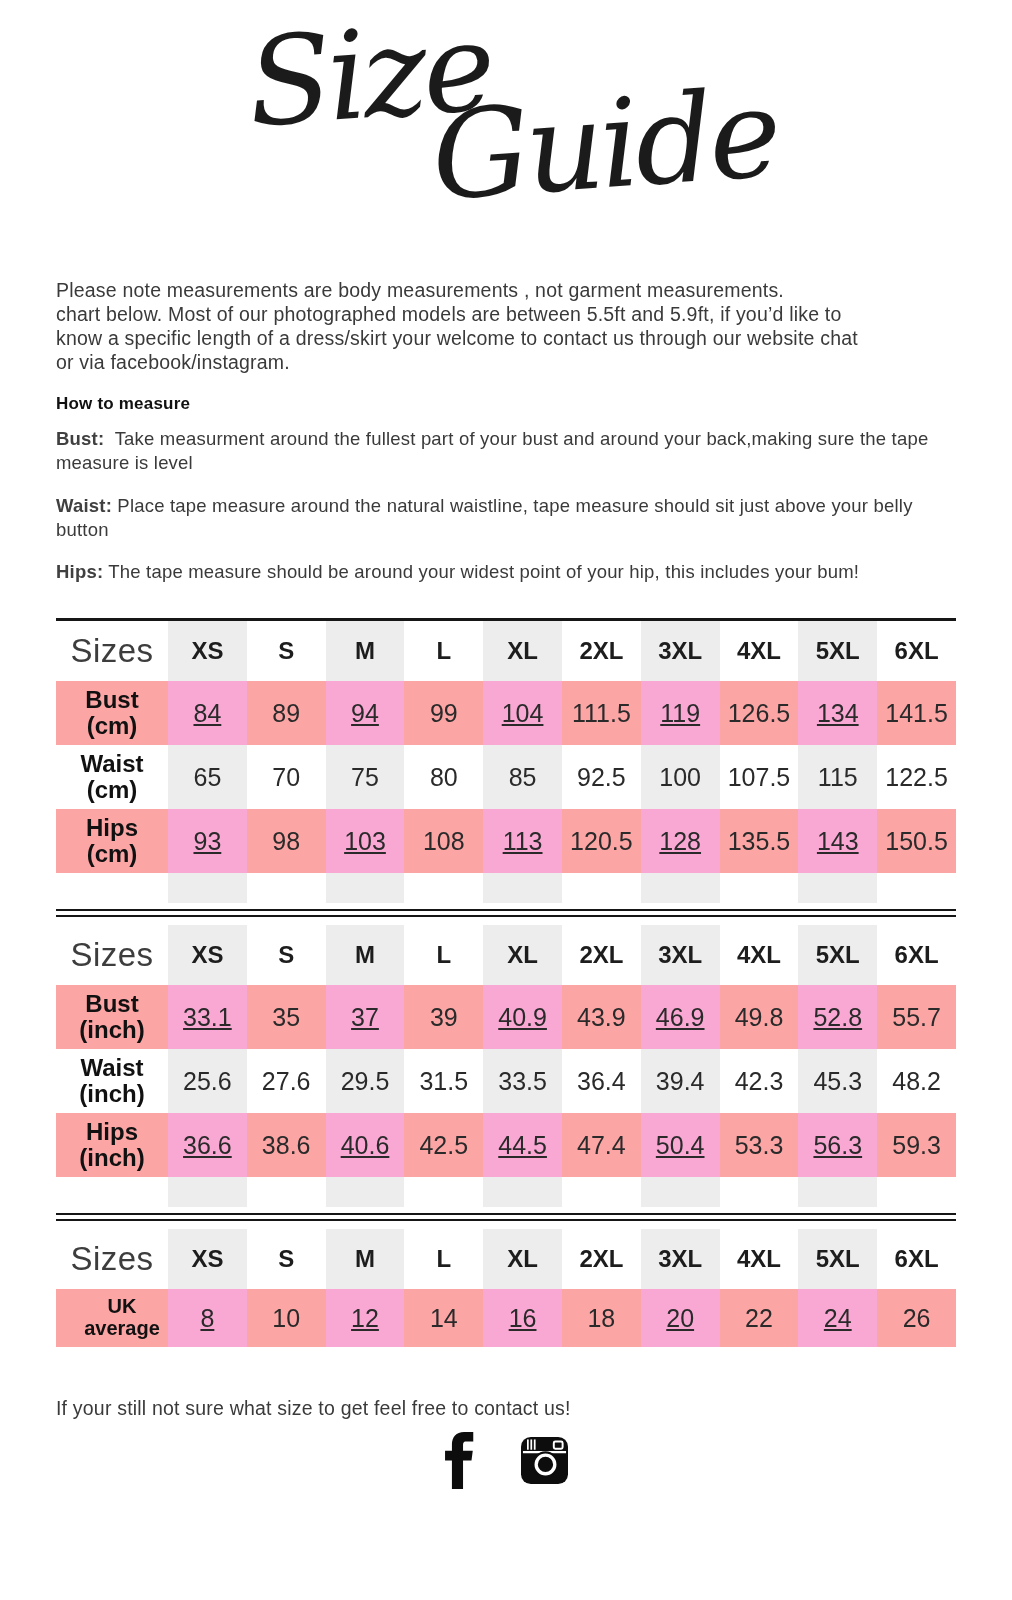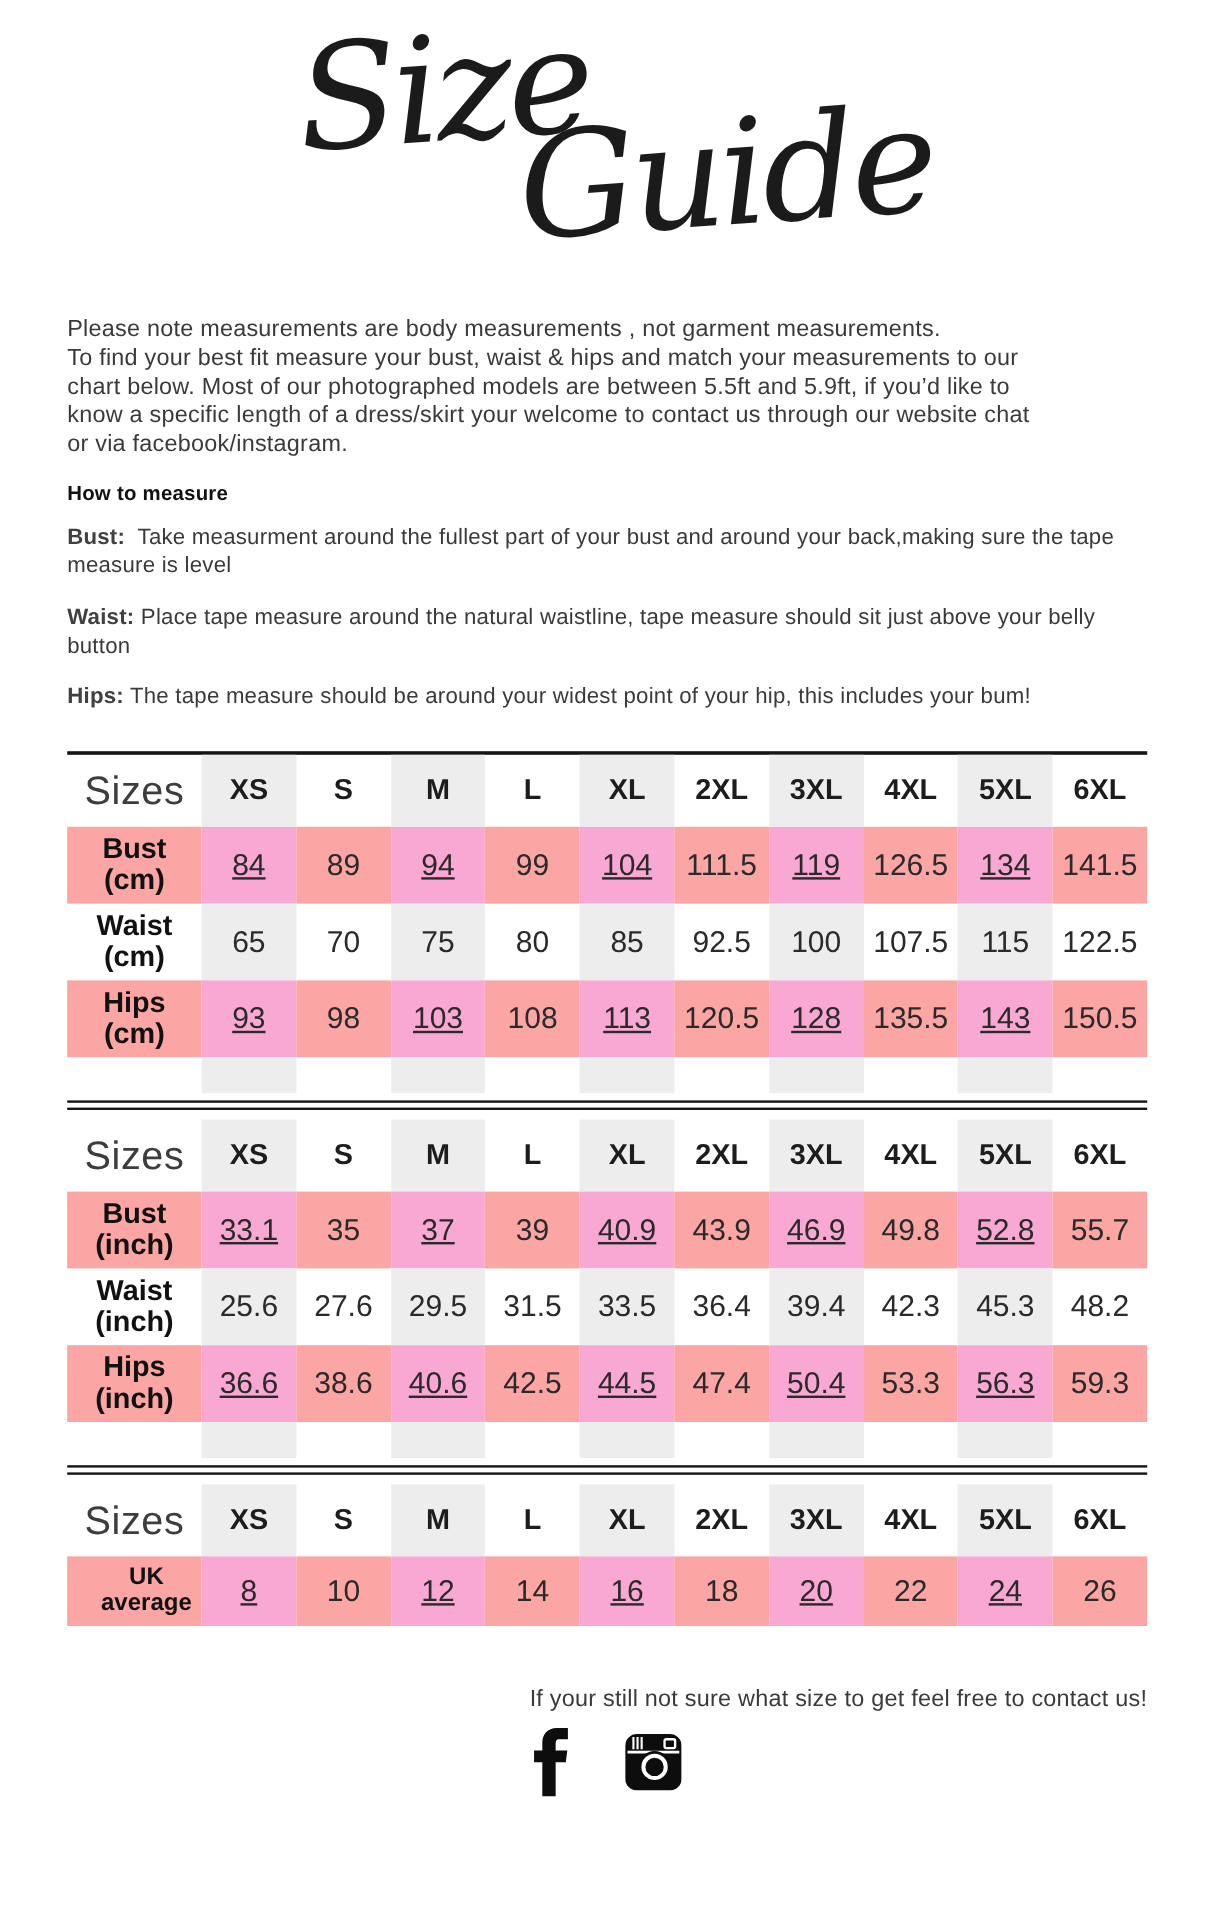--- a/index.html
+++ b/index.html
@@ -11,21 +11,21 @@
 
   
   .title-wrap{
     position:relative;height:258px;
     font-family:"DejaVu Serif",serif;font-style:italic;color:#1b1b1b;
   }
   .title-size{position:absolute;left:248px;top:14px;font-size:122px;line-height:1;letter-spacing:-4px;transform:rotate(-4deg);}
   .title-guide{position:absolute;left:432px;top:84px;font-size:122px;line-height:1;letter-spacing:-4px;transform:rotate(-4deg);}
 
   
-  .intro{margin-top:4px;font-size:19.5px;line-height:24px;letter-spacing:.2px;color:#3a3a3a;}
+  .intro{margin-top:20px;font-size:19.5px;line-height:24px;letter-spacing:.2px;color:#3a3a3a;}
   .htm-heading{margin-top:20px;font-size:17px;font-weight:bold;color:#111111;letter-spacing:.2px;}
   .measure{margin-top:13px;font-size:18.5px;line-height:24px;letter-spacing:.2px;color:#3a3a3a;max-width:905px;}
   .measure b{color:#404040;}
 
   
   .rule-single{margin-top:34px;border-top:3px solid #161616;}
   .rule-double{height:4px;border-top:2px solid #161616;border-bottom:2px solid #161616;margin:6px 0 8px 0;}
 
   
   .size-table{border-collapse:collapse;width:900px;table-layout:fixed;}
@@ -40,39 +40,38 @@
   .small-label{height:58px;}
   .small-label .row-label{font-size:20px;padding-left:20px;}
   .empty-row{height:30px;}
   td.col-shade{background:#ededed;margin-left:12px;}
   tr.row-shade td{background:#fca5a5;}
   tr.row-shade td.col-shade{background:#f9a8d4;text-decoration:underline;}
   tr.empty-row td{background:transparent;}
   tr.empty-row td.col-shade{background:#ededed;}
 
   
-  .footer-note{margin-top:50px;text-align:right;font-size:19.5px;letter-spacing:.2px;color:#3a3a3a;}
+  .footer-note{margin-top:50px;text-align:left;font-size:19.5px;letter-spacing:.2px;color:#3a3a3a;}
   .social{margin-top:12px;display:flex;justify-content:center;align-items:center;gap:46px;}
   .social svg{display:block;}
 </style>
 </head>
 <body>
 
 <div class="page">
 
   <div class="title-wrap">
     <span class="title-size">Size</span>
     <span class="title-guide">Guide</span>
   </div>
 
   <div class="content">
 
     <div class="intro">
       <div>Please note measurements are body measurements , not garment measurements.</div>
-      <div>To find your best fit measure your bust, waist &amp; hips and match your measurements to our</div>
       <div>chart below. Most of our photographed models are between 5.5ft and 5.9ft, if you’d like to</div>
       <div>know a specific length of a dress/skirt your welcome to contact us through our website chat</div>
       <div>or via facebook/instagram.</div>
     </div>
 
     <div class="htm-heading">How to measure</div>
 
     <p class="measure"><b>Bust:</b>&nbsp; <span>Take measurment around the fullest part of your bust and around your back,making sure the tape measure is level</span></p>
     <p class="measure"><b>Waist:</b> <span>Place tape measure around the natural waistline, tape measure should sit just above your belly button</span></p>
     <p class="measure"><b>Hips:</b> <span>The tape measure should be around your widest point of your hip, this includes your bum!</span></p>

